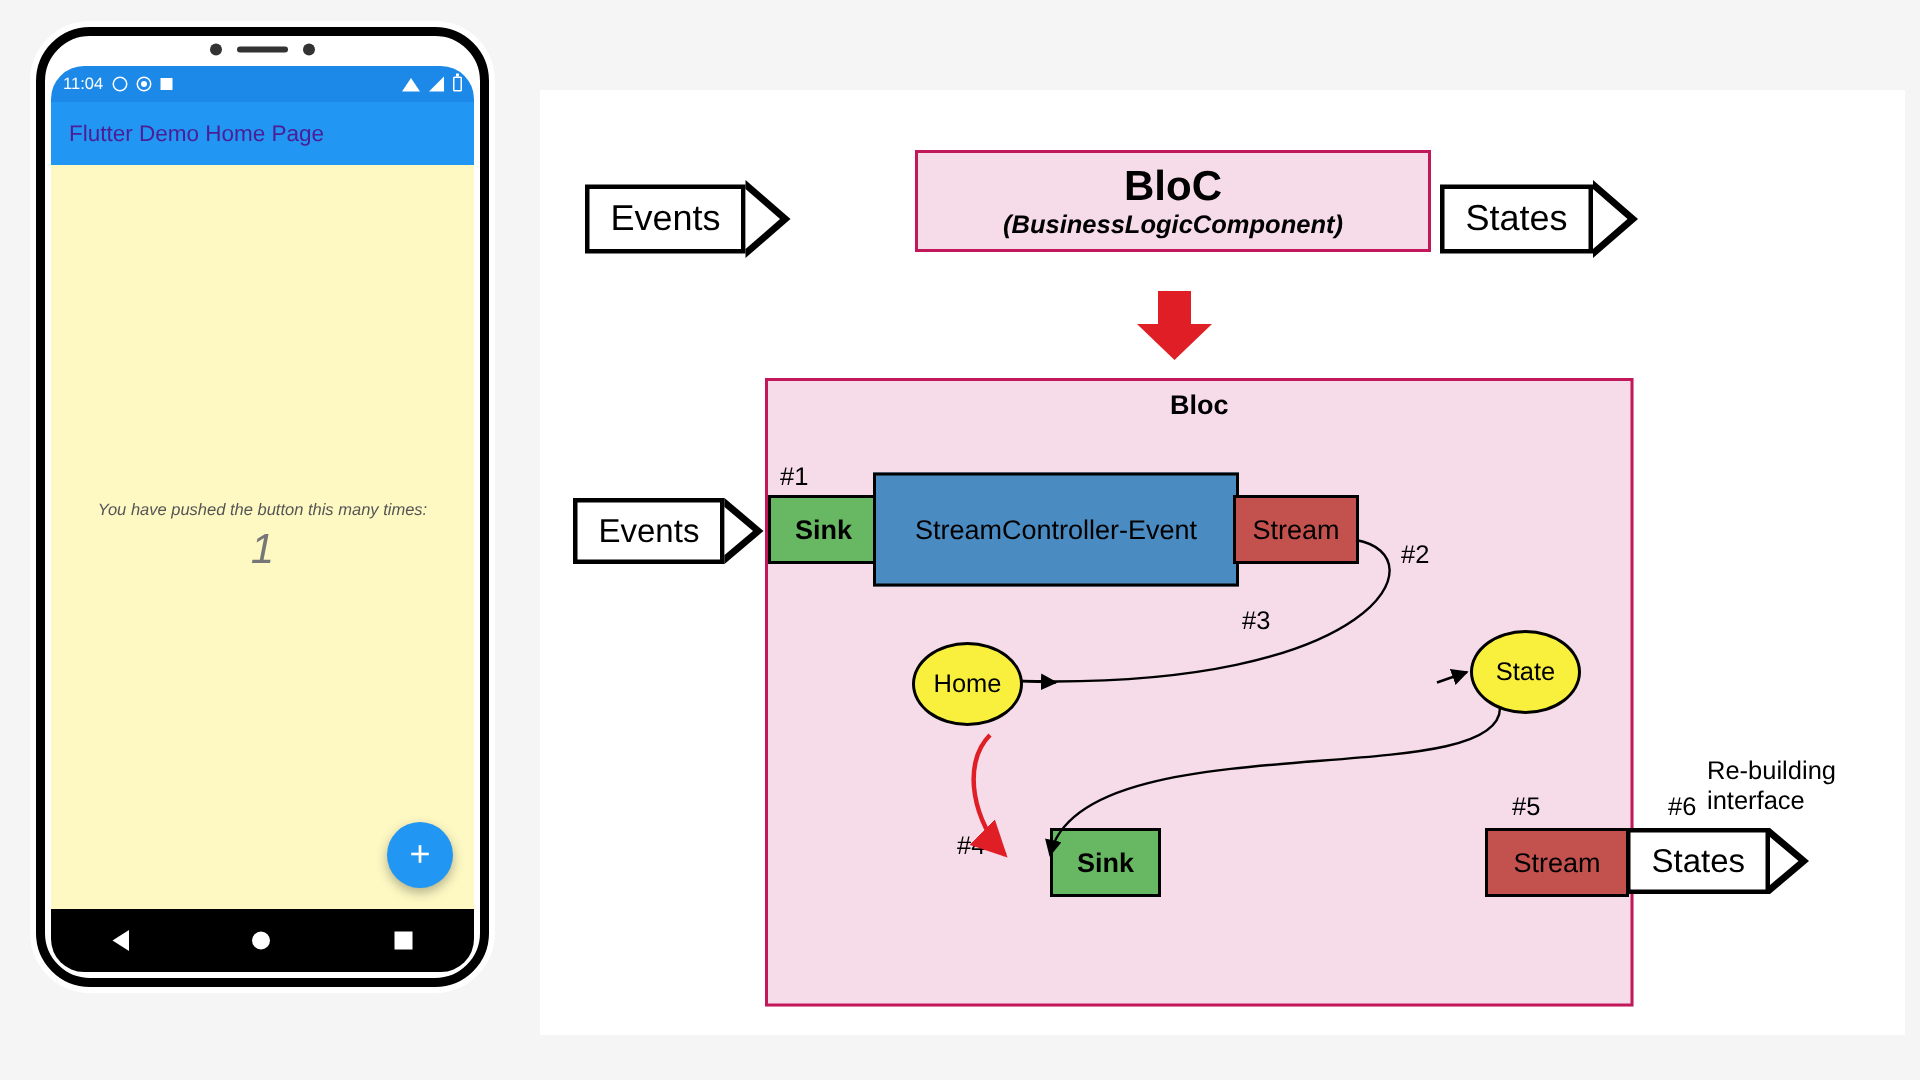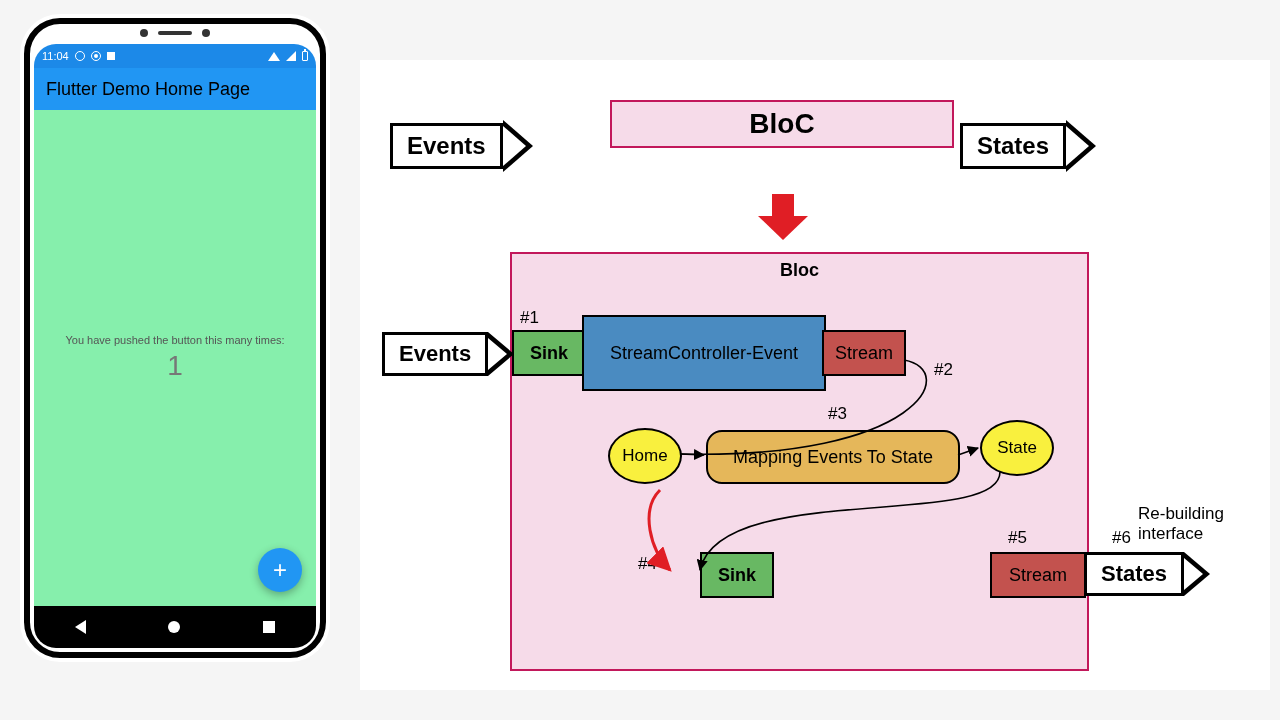--- a/index.html
+++ b/index.html
@@ -96,35 +96,36 @@
     width: 6px; height: 10px; border: 1px solid #fff; border-radius: 1px;
     box-sizing: border-box; position: relative;
   }
   .batt::before {
     content: ""; position: absolute; top: -3px; left: 1px; width: 2px; height: 2px;
     background: #fff;
   }
   .appbar {
     height: 42px;
     background: #2196f3;
-    color: #000000;
-    font-size: 18px;
+    color: #4c1d95;
+    font-size: 15px;
     display: flex;
     align-items: center;
     padding-left: 12px;
   }
   .body-area {
     position: absolute;
     top: 66px; bottom: 42px; left: 0; right: 0;
-    background: #86efac;
+    background: #fef9c3;
     display: flex;
     flex-direction: column;
     align-items: center;
     justify-content: center;
     color: #555;
+    font-style: italic;
   }
   .push-text { font-size: 11px; }
   .push-count { font-size: 28px; color: #777; margin-top: 4px; font-weight: 300;}
   .fab {
     position: absolute;
     right: 14px;
     bottom: 56px;
     width: 44px; height: 44px;
     background: #2196f3;
     border-radius: 50%;
@@ -163,21 +164,21 @@
     width: 910px;
     height: 630px;
     background: #fff;
   }
   .abs { position: absolute; }
 
   .arrow-label-box {
     border: 3px solid #000;
     background: #fff;
     font-size: 24px;
-    font-weight: 700;
+    font-weight: 400;
     display: flex; align-items: center; justify-content: center;
     height: 40px;
     padding: 0 14px;
   }
   .arrow-head {
     width: 0; height: 0;
     border-top: 26px solid transparent;
     border-bottom: 26px solid transparent;
     border-left: 30px solid #000;
     position: relative;
@@ -331,20 +332,21 @@
 
   <div class="diagram">
 
     <div class="abs" style="left:30px; top:60px; display:flex; align-items:center;">
       <div class="arrow-label-box">Events</div>
       <div class="arrow-head"></div>
     </div>
 
     <div class="abs bloc-box" style="left:250px; top:40px; width:320px;">
       <div class="bloc-title">BloC</div>
+      <div class="bloc-sub">(BusinessLogicComponent)</div>
     </div>
 
     <div class="abs" style="left:600px; top:60px; display:flex; align-items:center;">
       <div class="arrow-label-box">States</div>
       <div class="arrow-head"></div>
     </div>
 
     <div class="abs red-down" style="left:412px; top:134px;"></div>
 
     <div class="abs inner-panel" style="left:150px; top:192px; width:575px; height:415px;">
@@ -360,21 +362,20 @@
 
     <div class="abs sink-box" style="left:152px; top:270px; width:70px; height:42px;">Sink</div>
     <div class="abs sc-box" style="left:222px; top:255px; width:240px; height:72px;">StreamController-Event</div>
     <div class="abs stream-box" style="left:462px; top:270px; width:80px; height:42px;">Stream</div>
 
     <div class="abs step-label" style="left:574px; top:300px;">#2</div>
 
     <div class="abs step-label" style="left:468px; top:344px;">#3</div>
 
     <div class="abs bubble" style="left:248px; top:368px; width:70px; height:52px;">Home</div>
-    <div class="abs map-box" style="left:346px; top:370px; width:250px; height:50px;">Mapping Events To State</div>
     <div class="abs bubble" style="left:620px; top:360px; width:70px; height:52px;">State</div>
 
     <div class="abs step-label" style="left:278px; top:494px;">#4</div>
 
     <div class="abs step-label" style="left:648px; top:468px;">#5</div>
 
     <div class="abs sink-box" style="left:340px; top:492px; width:70px; height:42px;">Sink</div>
     <div class="abs stream-box" style="left:630px; top:492px; width:92px; height:42px;">Stream</div>
 
     <div class="abs step-label" style="left:752px; top:468px;">#6</div>

